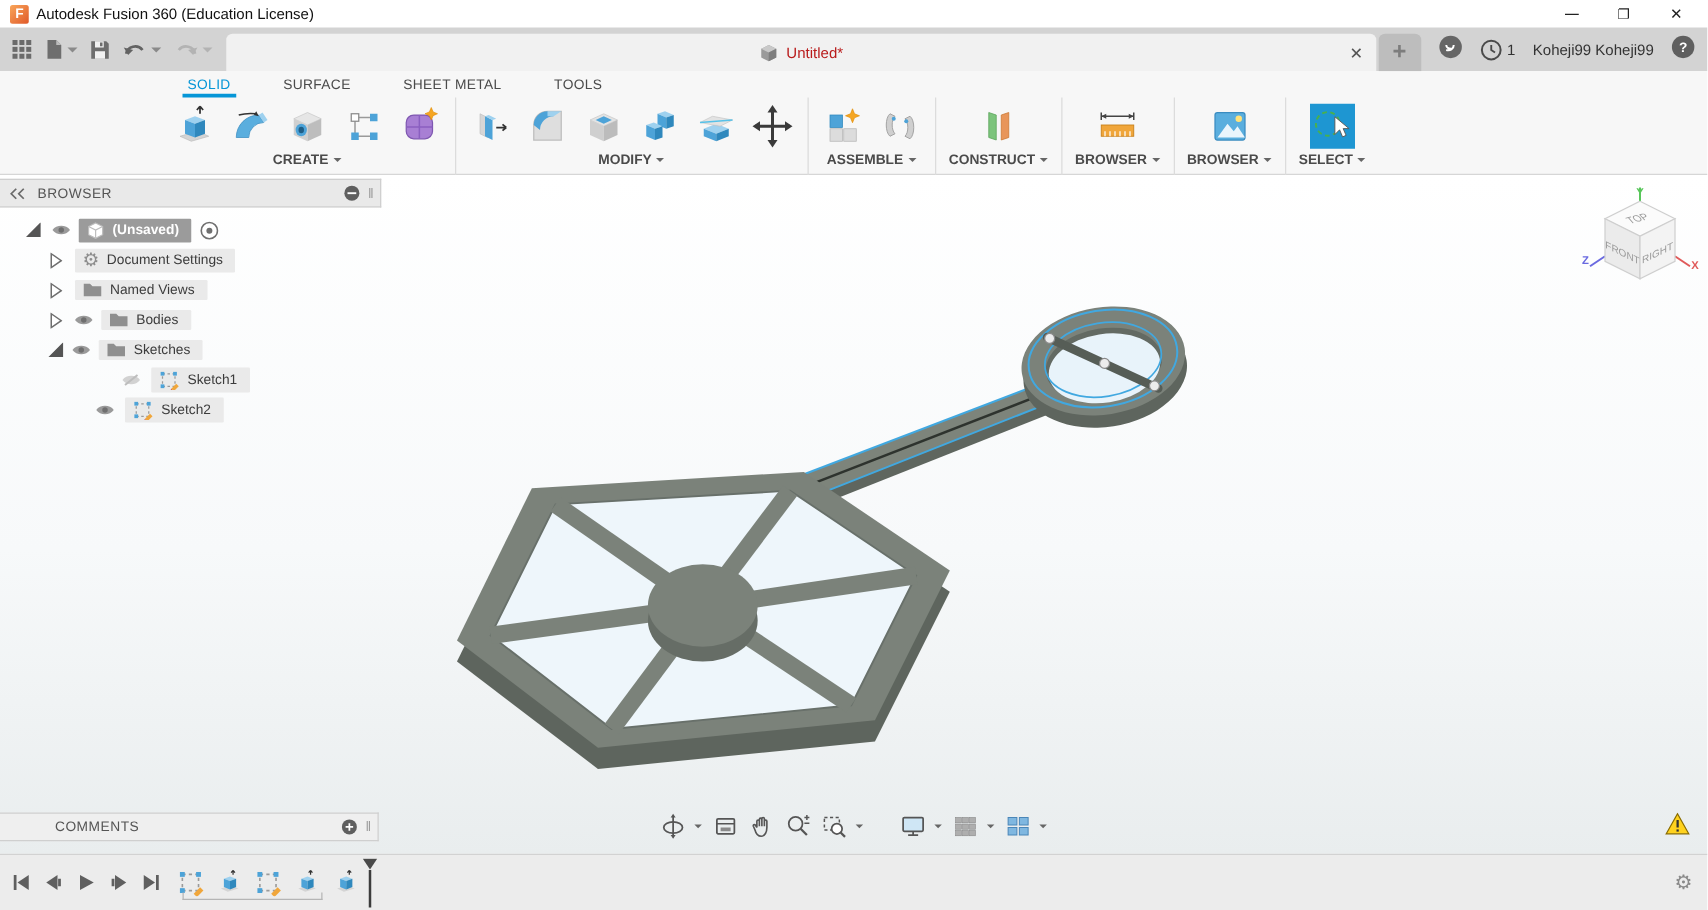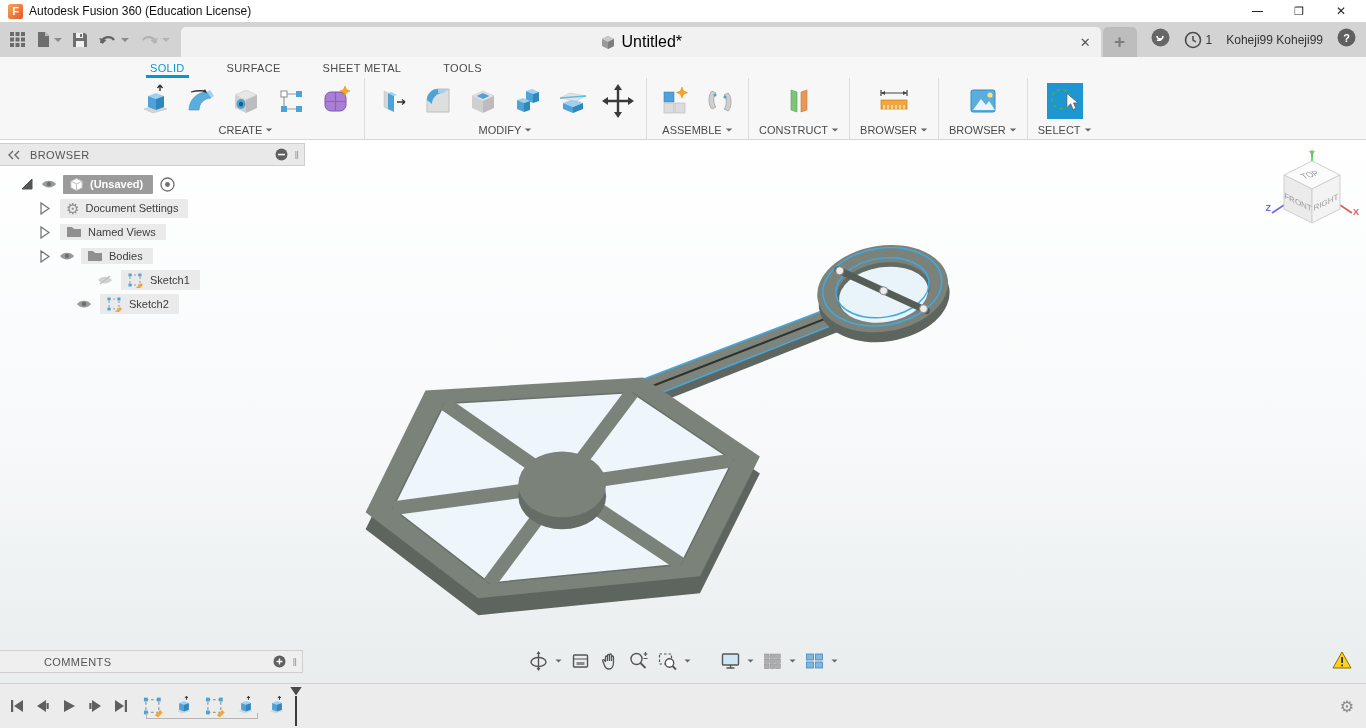--- a/index.html
+++ b/index.html
@@ -21,41 +21,41 @@
   .win-btn.close::after { content:"✕"; font-size:12px; }
 
   
   .tabrow { height:35px; background:#d3d3d3; display:flex; align-items:stretch; }
   .qat { display:flex; align-items:center; gap:4px; padding:0 8px 0 6px; }
   .qat .btn { display:flex; align-items:center; padding:2px 3px; }
   .caret-sm { width:0; height:0; border-left:4px solid transparent; border-right:4px solid transparent;
     border-top:4px solid #8a8a8a; margin-left:3px; }
   .doc-tab { flex:1; margin-top:5px; background:#f1f1f1; border-radius:5px 5px 0 0;
     display:flex; align-items:center; justify-content:center; position:relative; }
-  .doc-tab-label { font-size:16px; color:#000000; margin-left:6px; }
+  .doc-tab-label { font-size:12px; color:#b91c1c; margin-left:6px; }
   .tab-close { position:absolute; right:10px; font-size:13px; color:#555; }
   .newtab { width:34px; margin:5px 2px 0 2px; background:#bdbdbd; border-radius:5px 5px 0 0;
     display:flex; align-items:center; justify-content:center; color:#7d7d7d; font-size:19px; font-weight:bold; }
   .tabrow-right { display:flex; align-items:center; gap:14px; padding:0 10px 0 12px; }
   .user-name { font-size:12px; color:#333; }
   .notif { display:flex; align-items:center; gap:4px; font-size:12px; color:#333; }
 
   
   .ribbon { height:83px; background:#f7f7f7; border-bottom:1px solid #d6d6d6; position:relative; }
   .design-menu { position:absolute; left:12px; top:10px; width:100px; height:54px;
     background:#fdfdfd; border:1px solid #c9c9c9; border-radius:3px;
     display:flex; align-items:center; justify-content:center; font-size:11px; font-weight:bold; color:#3a3a3a; }
   .design-menu .caret-sm { border-top-color:#555; }
   .ribbon-main { position:absolute; left:128px; top:0; right:0; height:83px; }
   .ribbon-tabs { display:flex; gap:34px; padding-left:18px; height:21px; align-items:flex-end; }
   .ribbon-tab { font-size:11px; color:#4a4a4a; padding:0 4px 4px 4px; letter-spacing:.3px;text-align:right; }
   .ribbon-tab.active { color:#0696d7; border-bottom:3px solid #0696d7; padding-bottom:1px; }
   .ribbon-groups { display:flex; align-items:stretch; height:62px; }
-  .rgroup { display:flex; flex-direction:column; align-items:center; justify-content:space-between;
-    padding:2px 10px 4px 10px; border-right:1px solid #dcdcdc; }
+  .rgroup { display:flex; flex-direction:column; align-items:center; 
+    padding:2px 10px 4px 10px; border-right:1px solid #dcdcdc;font-weight:bold; }
   .rgroup:last-child { border-right:none; }
   .rgroup-icons { display:flex; align-items:center; gap:9px; height:42px; }
   .rgroup-label { font-size:11px; color:#4a4a4a; display:flex; align-items:center; }
   .rgroup-label .caret-sm { border-top-color:#666; transform:scale(.8); }
   .ricon { width:36px; height:38px; display:flex; align-items:center; justify-content:center; }
 
   
   .canvas { position:absolute; top:141px; left:0; right:0; bottom:45px;
     background:linear-gradient(180deg,#ffffff 0%, #f7f9fa 55%, #e9edee 100%); }
   .model-svg { position:absolute; inset:0; width:100%; height:100%; }
@@ -541,20 +541,39 @@
               </svg>
             </span>
           <span class="tpill" style="margin-left:6px">
             <svg width="16" height="12" viewBox="0 0 16 12">
               <path d="M1 1h5l2 2h7v8H1z" fill="#8f8f8f"></path>
               </svg>
             <span>Bodies</span>
           </span>
         </div>
 
+        <div class="trow" style="padding-left:36px">
+          <span class="ticon">
+            <svg width="13" height="13" viewBox="0 0 13 13">
+                <polygon points="2,11 12,11 12,1" fill="#555" stroke="#555"></polygon>
+              </svg>
+            </span>
+          <span class="ticon" style="margin-left:5px">
+            <svg width="16" height="10" viewBox="0 0 16 10">
+                <path d="M1 5C4 .5 12 .5 15 5 12 9.5 4 9.5 1 5z" fill="#9a9a9a"></path>
+                <circle cx="8" cy="5" r="2.2" fill="#6f6f6f"></circle>
+              </svg>
+            </span>
+          <span class="tpill" style="margin-left:6px">
+            <svg width="16" height="12" viewBox="0 0 16 12">
+              <path d="M1 1h5l2 2h7v8H1z" fill="#8f8f8f"></path>
+              </svg>
+            <span>Sketches</span>
+          </span>
+        </div>
 
         <div class="trow" style="padding-left:97px">
           <span class="ticon">
             <svg width="16" height="12" viewBox="0 0 16 12">
                 <path d="M1 6C4 1.5 12 1.5 15 6 12 10.5 4 10.5 1 6z" fill="#d2d2d2"></path>
                 <line x1="3" y1="10" x2="13" y2="2" stroke="#bdbdbd" stroke-width="1.6"></line>
               </svg>
             </span>
           <span class="tpill" style="margin-left:8px">
             <svg width="17" height="16" viewBox="0 0 17 16">

